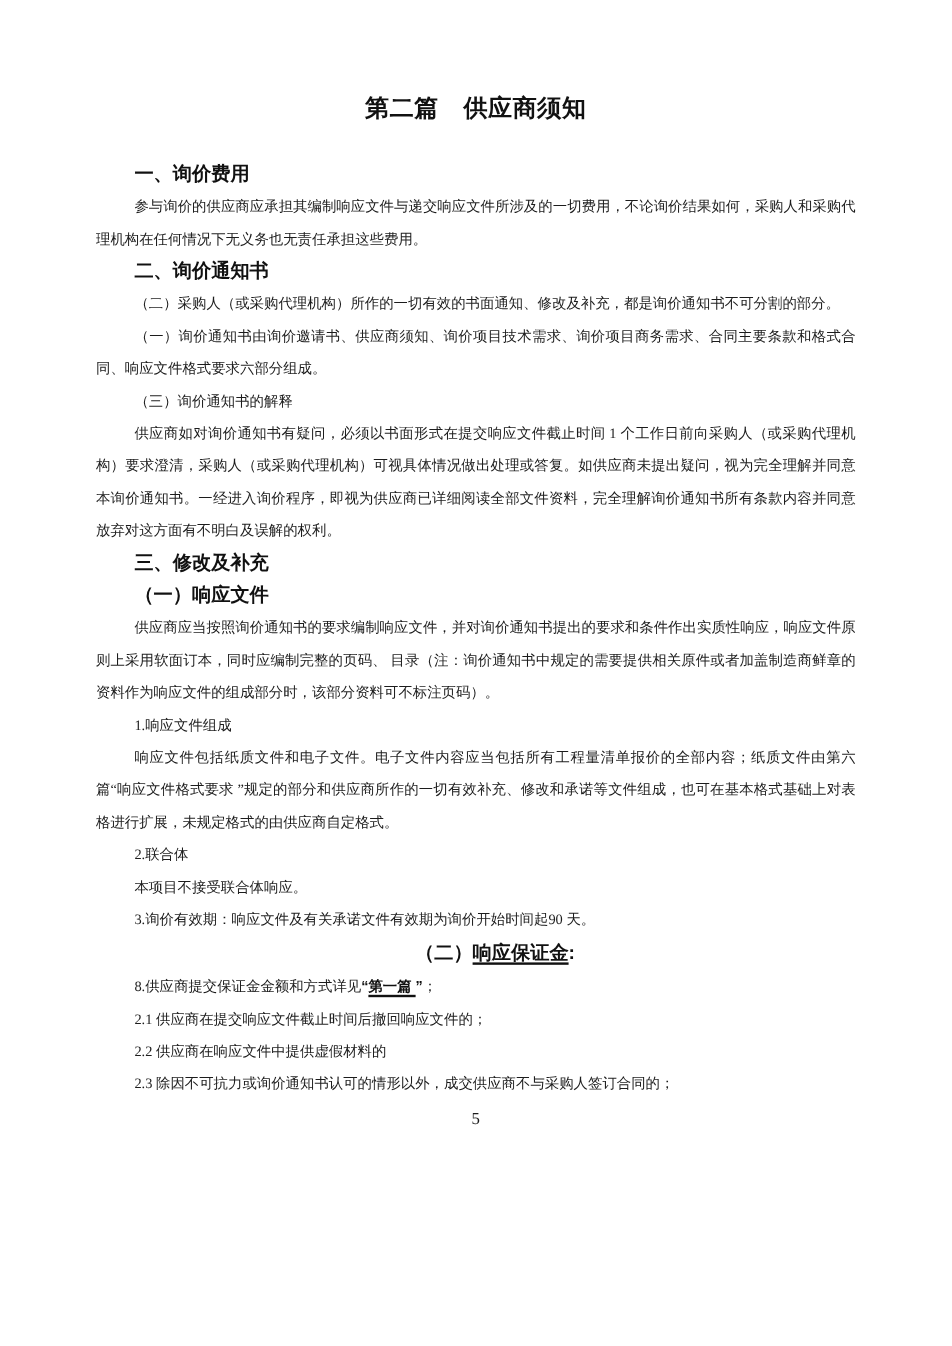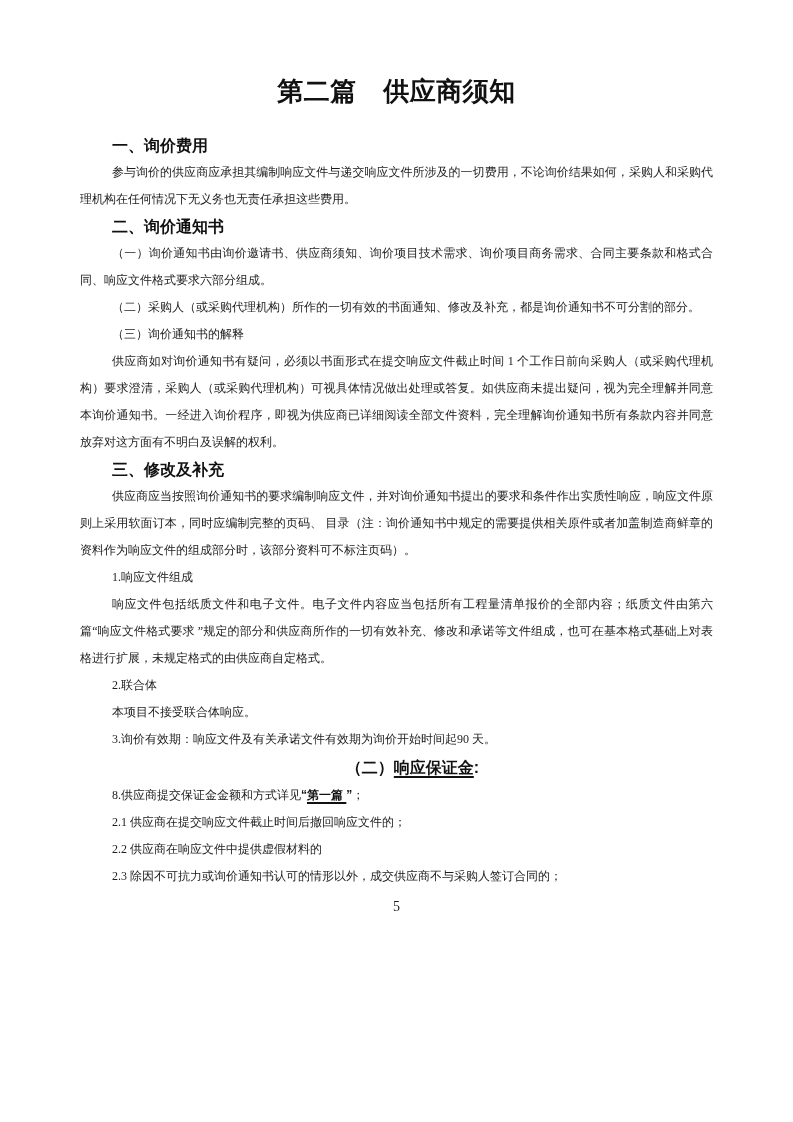--- a/index.html
+++ b/index.html
@@ -10,21 +10,21 @@
     overflow: hidden;
   }
   .page {
     width: 793px; height: 1122px;
     padding: 74px 80px 0 80px;
     color: #1c1c1c;
   }
   .doc-title {
     font-family: "Liberation Sans", "DejaVu Sans", sans-serif;
     font-weight: 700;
-    font-size: 26px;
+    font-size: 20px;
     line-height: 34px;
     letter-spacing: 0.5px;
     text-align: center;
     color: #111111;
     margin: 0 0 24px 0;
   }
   .para {
     font-family: "Liberation Serif", "DejaVu Serif", serif;
     font-size: 12px;
     line-height: 27px;
@@ -66,26 +66,27 @@
 <body>
 
 <div class="page">
 
   <h1 class="doc-title">第二篇　供应商须知</h1>
 
   <p class="hd">一、询价费用</p>
   <p class="para">参与询价的供应商应承担其编制响应文件与递交响应文件所涉及的一切费用，不论询价结果如何，采购人和采购代理机构在任何情况下无义务也无责任承担这些费用。</p>
 
   <p class="hd">二、询价通知书</p>
+  <p class="para">（二）采购人（或采购代理机构）所作的一切有效的书面通知、修改及补充，都是询价通知书不可分割的部分。</p>
   <p class="para">（一）询价通知书由询价邀请书、供应商须知、询价项目技术需求、询价项目商务需求、合同主要条款和格式合同、响应文件格式要求六部分组成。</p>
-  <p class="para">（二）采购人（或采购代理机构）所作的一切有效的书面通知、修改及补充，都是询价通知书不可分割的部分。</p>
   <p class="para">（三）询价通知书的解释</p>
   <p class="para">供应商如对询价通知书有疑问，必须以书面形式在提交响应文件截止时间 1 个工作日前向采购人（或采购代理机构）要求澄清，采购人（或采购代理机构）可视具体情况做出处理或答复。如供应商未提出疑问，视为完全理解并同意本询价通知书。一经进入询价程序，即视为供应商已详细阅读全部文件资料，完全理解询价通知书所有条款内容并同意放弃对这方面有不明白及误解的权利。</p>
 
   <p class="hd">三、修改及补充</p>
+  <p class="hd">（一）响应文件</p>
   <p class="para">供应商应当按照询价通知书的要求编制响应文件，并对询价通知书提出的要求和条件作出实质性响应，响应文件原则上采用软面订本，同时应编制完整的页码、 目录（注：询价通知书中规定的需要提供相关原件或者加盖制造商鲜章的资料作为响应文件的组成部分时，该部分资料可不标注页码）。</p>
   <p class="para">1.响应文件组成</p>
   <p class="para">响应文件包括纸质文件和电子文件。电子文件内容应当包括所有工程量清单报价的全部内容；纸质文件由第六篇“响应文件格式要求 ”规定的部分和供应商所作的一切有效补充、修改和承诺等文件组成，也可在基本格式基础上对表格进行扩展，未规定格式的由供应商自定格式。</p>
   <p class="para">2.联合体</p>
   <p class="para">本项目不接受联合体响应。</p>
   <p class="para">3.询价有效期：响应文件及有关承诺文件有效期为询价开始时间起90 天。</p>
 
   <p class="hd hd-deposit"><span>（二）</span><span class="u">响应保证金</span><span>:</span></p>
 
   <p class="para"><span>8.供应商提交保证金金额和方式详见</span><span class="bold-sans">“</span><span class="bold-sans u">第一篇 </span><span class="bold-sans">”</span><span>；</span></p>

